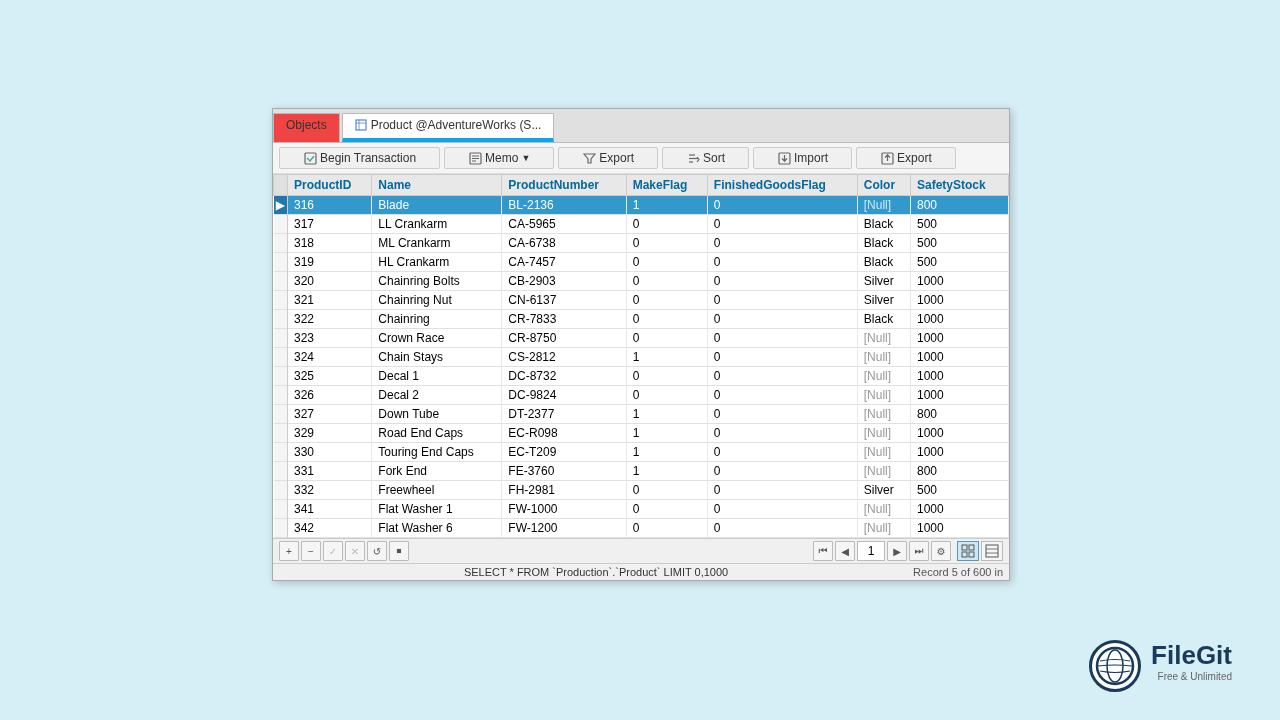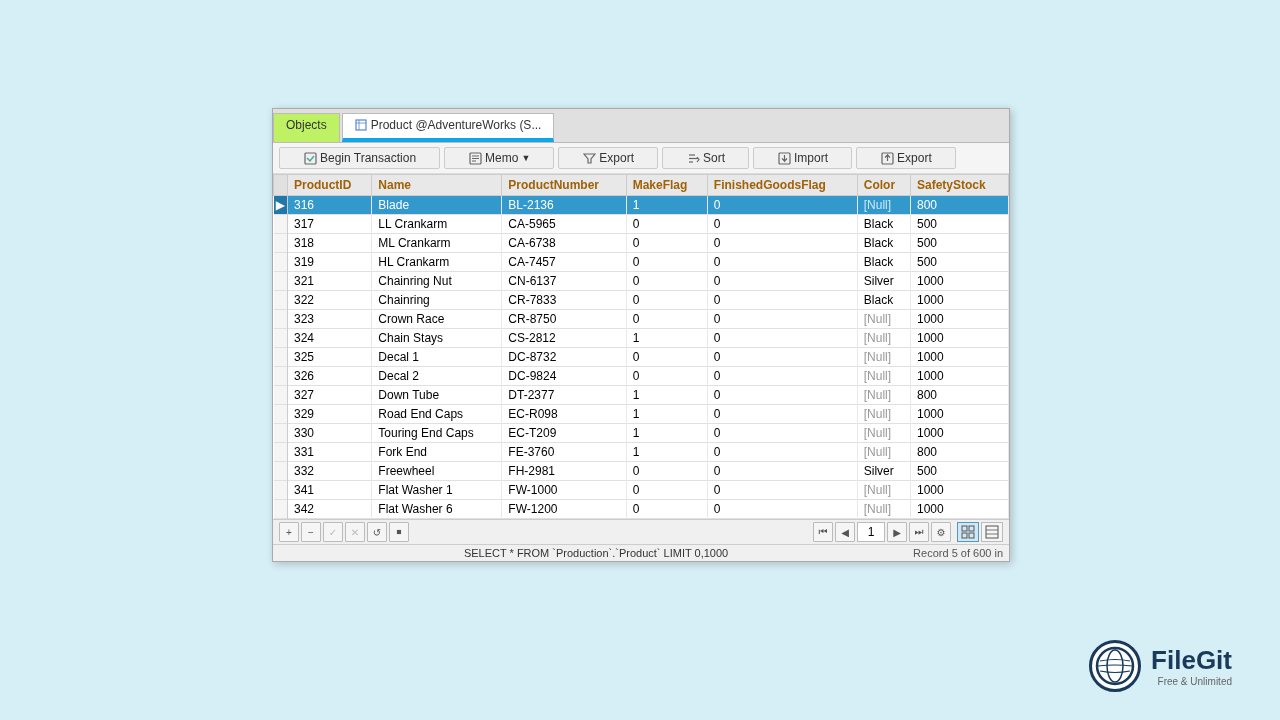--- a/index.html
+++ b/index.html
@@ -25,21 +25,21 @@
       display: flex;
       background: #e0e0e0;
       border-bottom: 1px solid #bbb;
       padding-top: 4px;
     }
     .tab {
       padding: 4px 12px;
       cursor: pointer;
       border: 1px solid #bbb;
       border-bottom: none;
-      background: #bef264;
+      background: #ef4444;
       margin-right: 2px;
       font-size: 12px;
       color: #333;
     }
     .tab.active {
       background: #fff;
       border-bottom: 4px solid #0ea5e9;
       z-index: 1;
     }
     .toolbar {
@@ -80,21 +80,21 @@
       background: #fff;
       font-size: 12px;
     }
     thead th {
       background: #e8e8e8;
       border: 1px solid #ccc;
       padding: 3px 6px;
       text-align: left;
       font-weight: 600;
       white-space: nowrap;
-      color: #a16207;
+      color: #0369a1;
       position: sticky;
       top: 0;
       z-index: 2;
     }
     tbody tr {
       border-bottom: 1px solid #e0e0e0;
     }
     tbody tr.selected {
       background: #3399cc;
       color: #fff;
@@ -173,21 +173,21 @@
       color: #333;
       text-align: center;
     }
     .statusbar-left { flex: 1; }
     .statusbar-right { color: #555; }
     .logo-area {
       position: absolute;
       right: 48px;
       bottom: 28px;
       display: flex;
-      align-items: center;
+      align-items: flex-start;
       gap: 10px;
     }
     .logo-circle {
       width: 52px;
       height: 52px;
       border-radius: 50%;
       border: 3px solid #1a3a5c;
       display: flex;
       align-items: center;
       justify-content: center;
@@ -332,20 +332,30 @@
           </tr>
           <tr>
             <td class="row-indicator"></td>
             <td>319</td>
             <td>HL Crankarm</td>
             <td>CA-7457</td>
             <td>0</td>
             <td>0</td>
             <td>Black</td>
             <td>500</td>
+          </tr>
+          <tr>
+            <td class="row-indicator"></td>
+            <td>320</td>
+            <td>Chainring Bolts</td>
+            <td>CB-2903</td>
+            <td>0</td>
+            <td>0</td>
+            <td>Silver</td>
+            <td>1000</td>
           </tr>
           <tr>
             <td class="row-indicator"></td>
             <td>321</td>
             <td>Chainring Nut</td>
             <td>CN-6137</td>
             <td>0</td>
             <td>0</td>
             <td>Silver</td>
             <td>1000</td>

